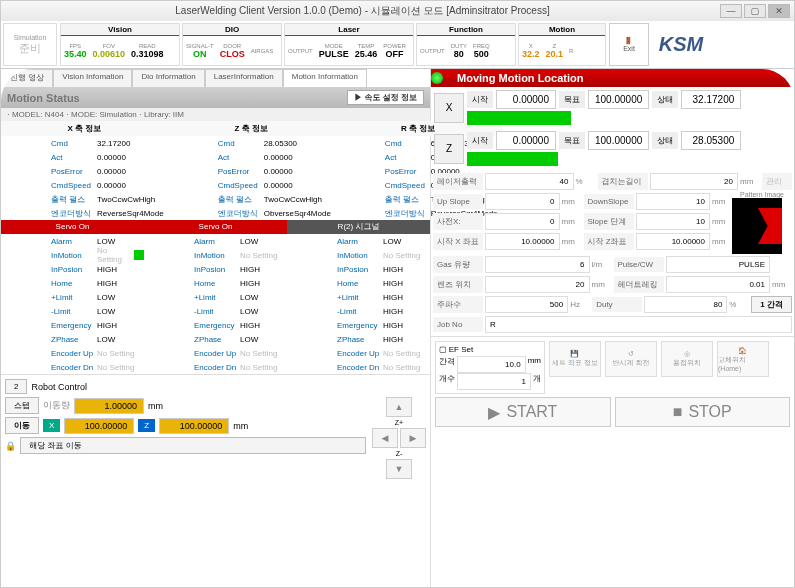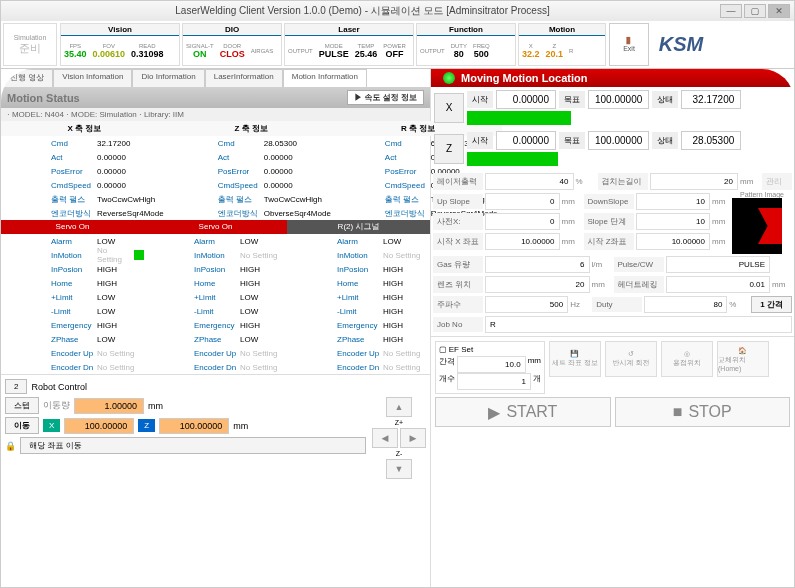--- a/index.html
+++ b/index.html
@@ -44,26 +44,26 @@
 .arow .aval { flex: 1; padding-right: 4px; }
 .servobar { display: flex; height: 14px; }
 .servo { flex: 1; text-align: center; font-size: 8px; color: #fff; line-height: 14px; }
 .servo.on { background: #c00; }
 .servo.sig { background: #555; }
 .greencell { background: #0c0; width: 10px; height: 10px; display: inline-block; }
 
 .robotctrl { border-top: 1px solid #ddd; padding: 4px; }
 .rcrow { display: flex; align-items: center; gap: 4px; margin-bottom: 3px; font-size: 9px; }
 .rcbtn { border: 1px solid #bbb; background: #f4f4f4; padding: 2px 8px; font-size: 8px; }
-.rcval { border: 1px solid #ccc; background: #fdba74; padding: 2px 6px; text-align: right; min-width: 70px; }
+.rcval { border: 1px solid #ccc; background: #eab308; padding: 2px 6px; text-align: right; min-width: 70px; }
 .arrowbtn { width: 26px; height: 20px; border: 1px solid #ccc; background: #f4f4f4; display: flex; align-items: center; justify-content: center; color: #888; }
 .xbtn { background: #0a8; color: #fff; padding: 2px 6px; font-size: 8px; }
 .zbtn { background: #06c; color: #fff; padding: 2px 6px; font-size: 8px; }
 
-.mmloc { background: linear-gradient(#d00,#a00); color: #fff; padding: 3px 12px; font-size: 11px; font-weight: bold; display: flex; align-items: center; gap: 6px; }
+.mmloc { background: linear-gradient(#d00,#a00); color: #fff; padding: 3px 0; font-size: 11px; font-weight: bold; display: flex; align-items: center; gap: 14px; }
 .mmloc .circ { width: 12px; height: 12px; border-radius: 50%; background: radial-gradient(#6f6,#0a0); }
 .locrow { display: flex; align-items: center; gap: 3px; padding: 3px; font-size: 8px; }
 .locaxis { width: 30px; height: 30px; background: #f0f0f0; border: 1px solid #ccc; display: flex; align-items: center; justify-content: center; font-size: 10px; }
 .loclbl { background: #eee; padding: 3px 5px; }
 .locval { border: 1px solid #ccc; background: #fff; padding: 3px 6px; text-align: right; min-width: 60px; font-size: 10px; }
 .greenbar { background: #0c0; height: 14px; flex: 1; }
 
 .paramgrid { padding: 2px; }
 .prow { display: flex; height: 20px; align-items: center; font-size: 8px; gap: 2px; }
 .plbl { background: #f4f4f4; padding: 3px 4px; width: 50px; color: #666; }

